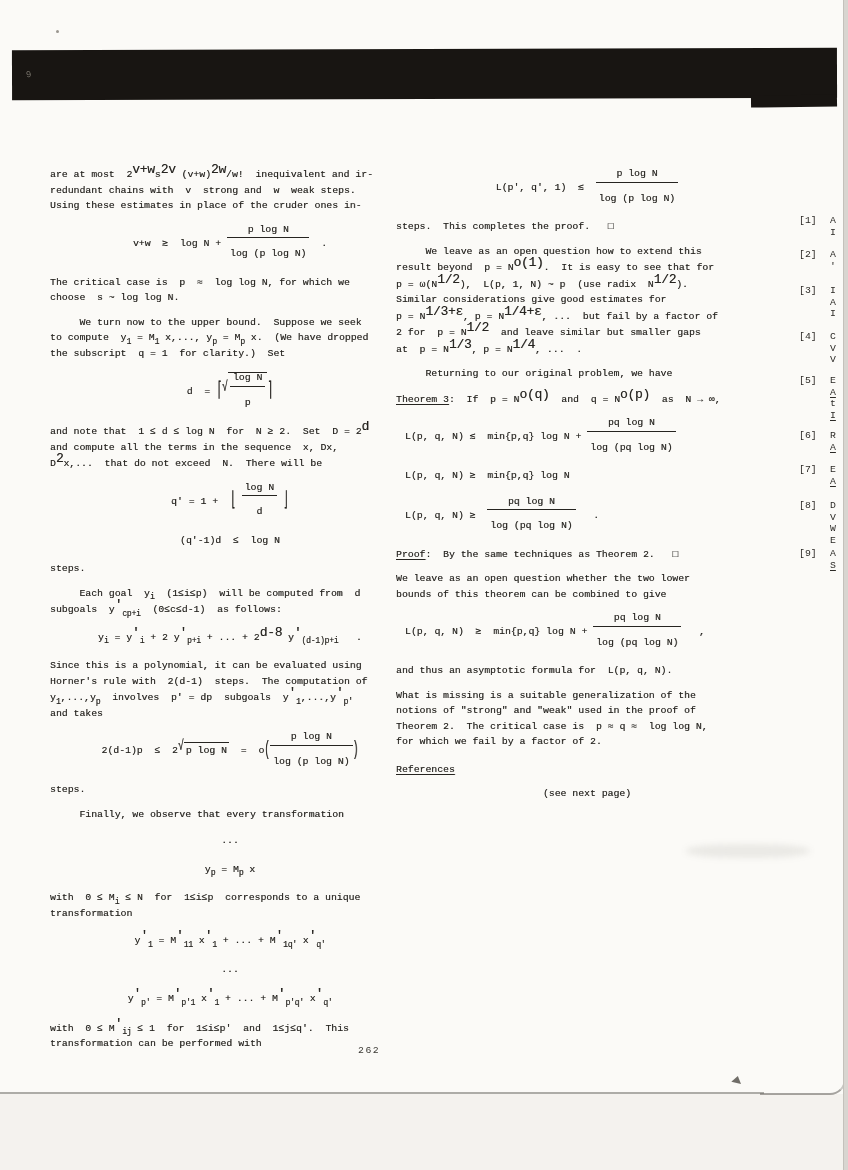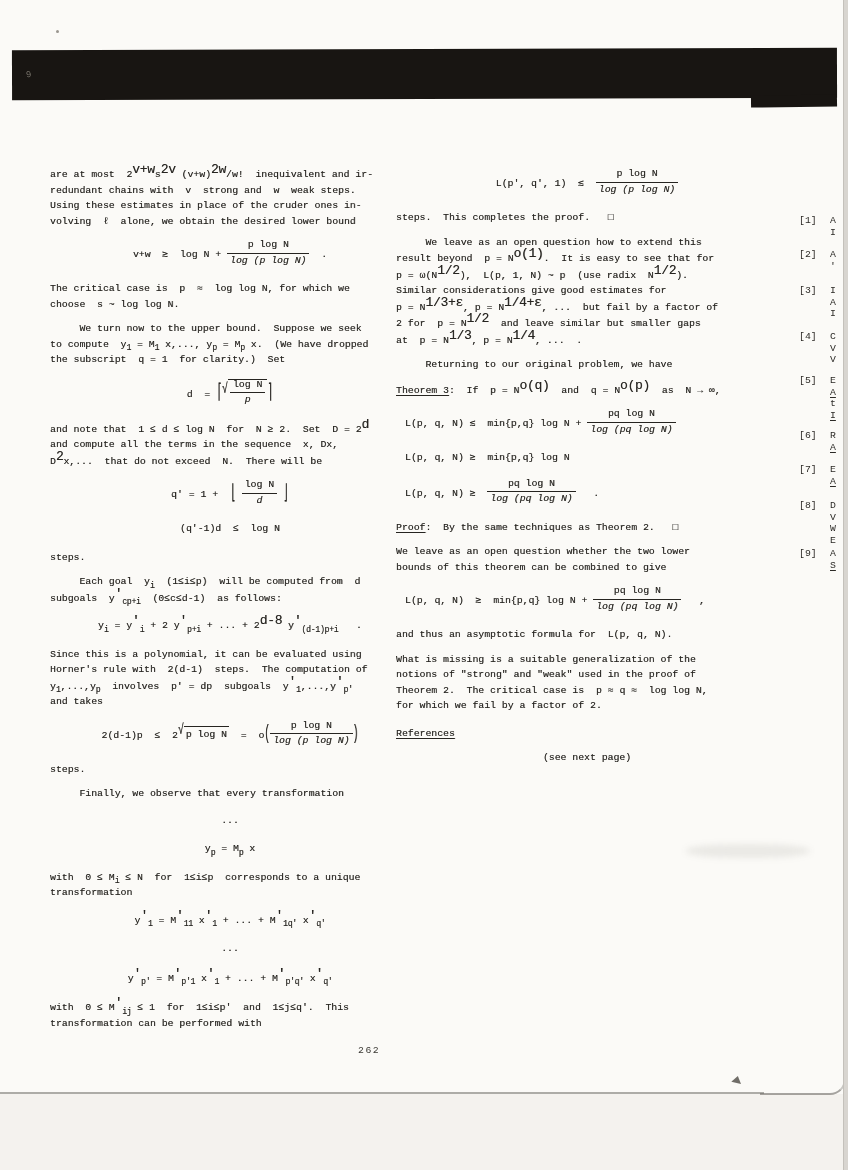--- a/index.html
+++ b/index.html
@@ -29,21 +29,21 @@
   .f{margin:11px 0 13px;}
   .f.center{text-align:center;}
   .f.left{padding-left:9px;}
   .h{margin:12px 0 9px;}
   .center{text-align:center;}
   .sp{font-size:13px;position:relative;top:-4px;letter-spacing:-0.3px;font-family:Liberation Mono, monospace;}
   .sb{font-size:8.2px;position:relative;top:3.5px;letter-spacing:-0.3px;}
   .u{text-decoration:underline;text-underline-offset:2px;}
   .frac{display:inline-block;vertical-align:middle;text-align:center;line-height:12.5px;position:relative;top:-1px;}
   .frac .n{display:block;border-bottom:1px solid #262420;padding:0 3px 1px;}
-  .frac .d{display:block;padding:1px 3px 0;font-style:italic;}
+  .frac .d{display:block;padding:10px 3px 0;}
   .big{display:inline-block;transform:scaleY(2.1);transform-origin:55% 55%;font-weight:400;}
   .sqrt{display:inline-block;white-space:nowrap;}
   .sqrt .rad{display:inline-block;transform:scaleY(1.5);transform-origin:bottom;}
   .sqrt .ol{display:inline-block;border-top:1.2px solid #262420;padding:0 2px;}
   
   .edge-refs{position:absolute;left:799px;top:0;width:49px;font-size:9.8px;color:#2c2a26;}
   .edge-item{position:absolute;left:0;width:49px;}
   .edge-item .num{position:absolute;left:0;top:0;}
   .edge-item .letters{position:absolute;left:31px;top:0;line-height:11.5px;}
   .edge-item .letters div{height:11.5px;}
@@ -57,21 +57,20 @@
 <div class="band-ext"></div>
 <div class="band-mark">9</div>
 <div class="speck"></div>
 <div class="smudge"></div>
 
 <div class="col col-left" id="col-left">
     <div class="p">
       <div class="line">are at most  2<span class="sp">v+w</span>s<span class="sp">2v</span> (v+w)<span class="sp">2w</span>/w!  inequivalent and ir-</div>
       <div class="line">redundant chains with  v  strong and  w  weak steps.</div>
       <div class="line">Using these estimates in place of the cruder ones in-</div>
-      <div class="line">volving  ℓ  alone, we obtain the desired lower bound</div>
     </div>
     <div class="f center">
       <div class="line">v+w  ≳  log N + <span class="frac"><span class="n">p log N</span><span class="d">log (p log N)</span></span>  .</div>
     </div>
     <div class="p">
       <div class="line">The critical case is  p  ≈  log log N, for which we</div>
       <div class="line">choose  s ~ log log N.</div>
     </div>
     <div class="p">
       <div class="line">     We turn now to the upper bound.  Suppose we seek</div>

